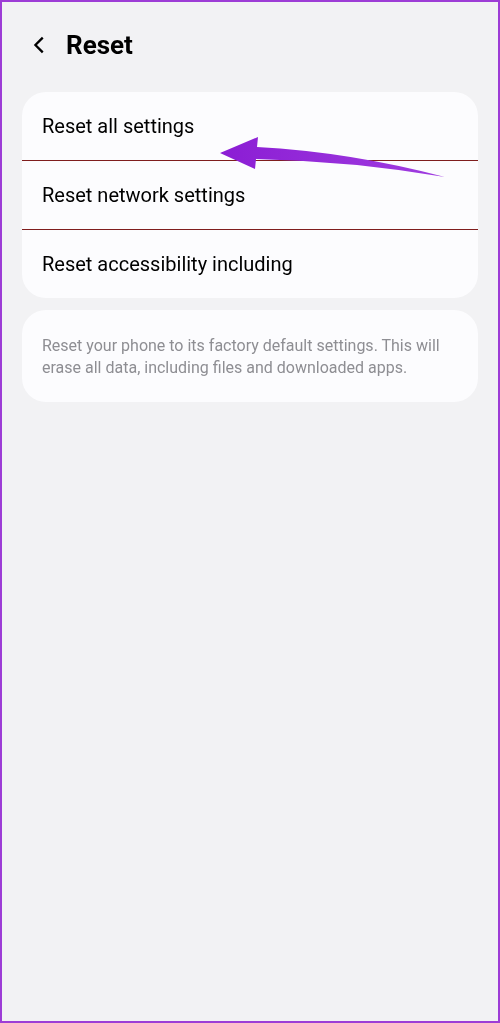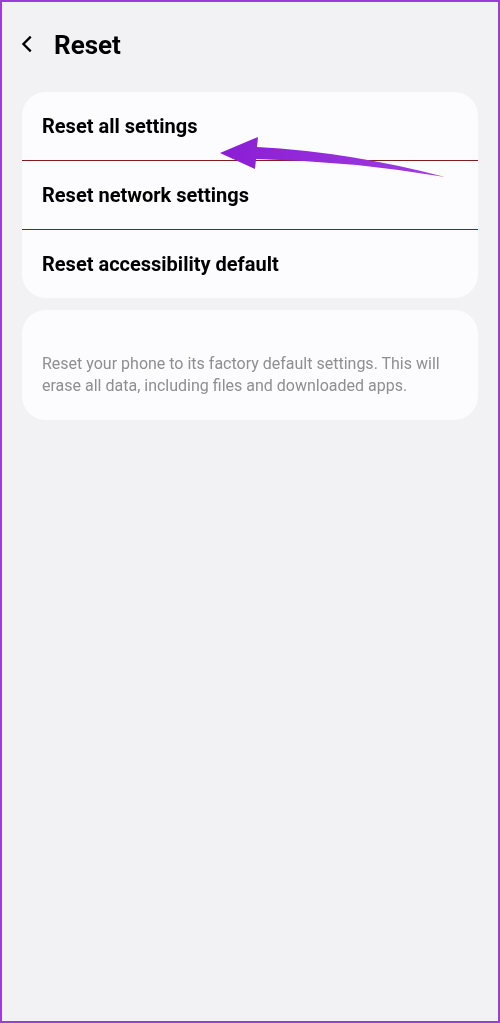--- a/index.html
+++ b/index.html
@@ -11,22 +11,22 @@
       width: 500px;
       height: 1023px;
       background: #f2f2f4;
       font-family: -apple-system, BlinkMacSystemFont, 'Segoe UI', Roboto, sans-serif;
       border: 2px solid #9d3dd6;
       position: relative;
       overflow: hidden;
     }
     .header {
       display: flex;
-      align-items: flex-start;
-      padding: 28px 20px 20px 12px;
+      align-items: center;
+      padding: 28px 20px 20px 24px;
     }
     .back-icon {
       width: 28px;
       height: 28px;
       display: flex;
       align-items: center;
       justify-content: center;
       cursor: pointer;
       margin-right: 12px;
     }
@@ -51,27 +51,27 @@
     .list-item {
       padding: 22px 20px;
       cursor: pointer;
       position: relative;
     }
     .list-item + .list-item {
       border-top: 1px solid #7f1d1d;
     }
     .item-title {
       font-size: 20px;
-      font-weight: 700;
+      font-weight: 400;
       color: #000;
     }
     .item-subtitle {
       font-size: 16px;
       color: #8e8e93;
-      margin-top: 21px;
+      margin-top: 3px;
       line-height: 1.4;
     }
     .arrow-annotation {
       position: absolute;
       top: 135px;
       left: 218px;
       pointer-events: none;
     }
   </style>
 </head>
@@ -87,21 +87,21 @@
 </div>
 
 <div class="card">
   <div class="list-item">
     <div class="item-title">Reset all settings</div>
   </div>
   <div class="list-item">
     <div class="item-title">Reset network settings</div>
   </div>
   <div class="list-item">
-    <div class="item-title">Reset accessibility default</div>
+    <div class="item-title">Reset accessibility including</div>
   </div>
 </div>
 
 <div class="card">
   <div class="list-item">
     <div class="item-subtitle">Reset your phone to its factory default settings. This will erase all data, including files and downloaded apps.</div>
   </div>
 </div>
 
 <div class="arrow-annotation">

